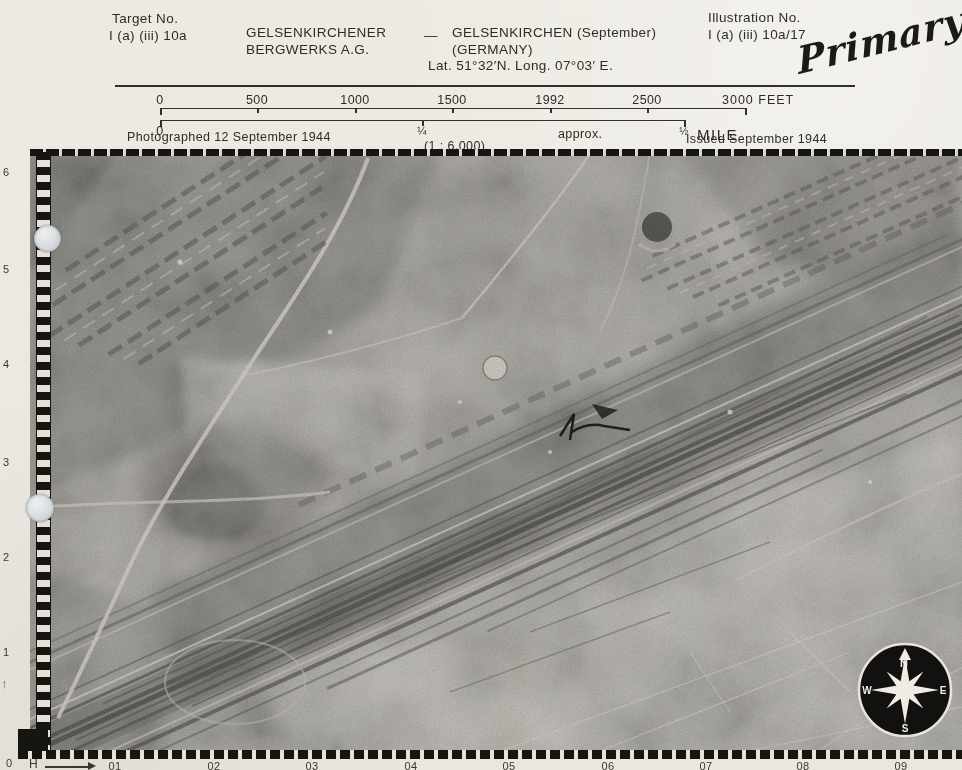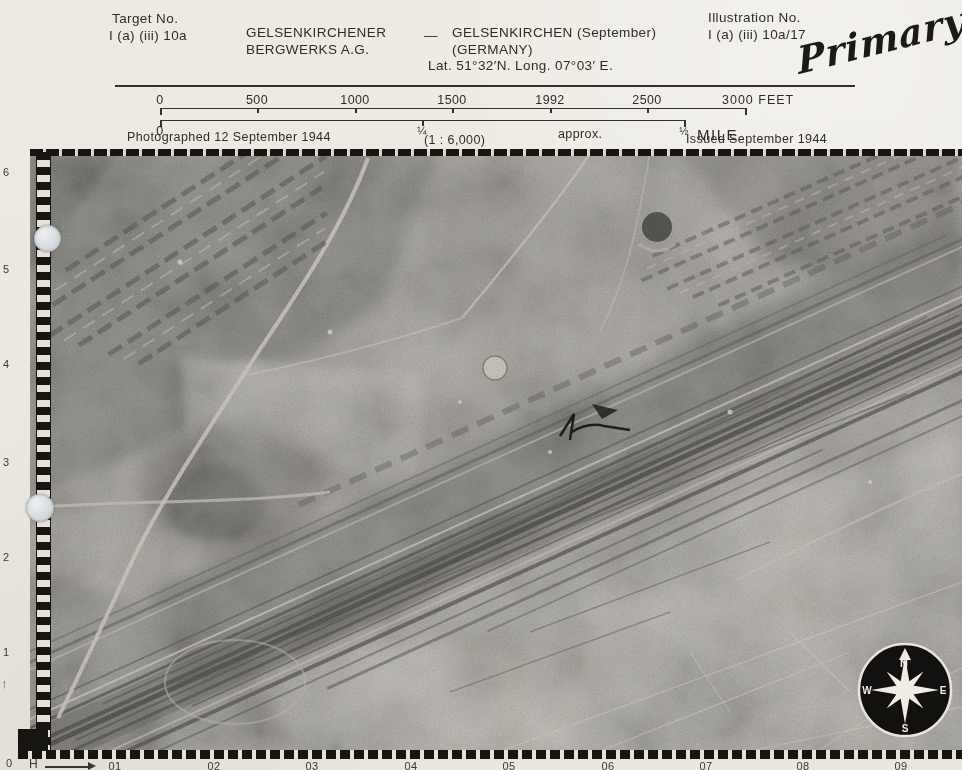--- a/index.html
+++ b/index.html
@@ -96,21 +96,21 @@
   <div class="tick" style="left:160px;top:120px;height:7px;"></div>
   <div class="tick" style="left:422px;top:120px;height:6px;"></div>
   <div class="tick" style="left:684px;top:120px;height:7px;"></div>
 
   <div class="txt h12 cx" style="left:160px;top:124px;">0</div>
   <div class="txt cx" style="left:422px;top:125px;font-size:11px;">¼</div>
   <div class="txt cx" style="left:684px;top:125px;font-size:11px;">½</div>
   <div class="txt h11" style="left:697px;top:126px;letter-spacing:1.5px;">MILE</div>
 
   <div class="txt h12" style="left:127px;top:130px;">Photographed 12 September 1944</div>
-  <div class="txt h12" style="left:424px;top:133px;">(1 : 6,000)</div>
+  <div class="txt h12" style="left:424px;top:139px;">(1 : 6,000)</div>
   <div class="txt h12" style="left:558px;top:127px;">approx.</div>
   <div class="txt h12" style="left:650px;top:132px;margin-left:36px;">Issued September 1944</div>
 
   <div class="photo">
     <svg width="932" height="603" viewBox="0 0 932 603">
       <defs>
         <filter id="soft7">
             <feGaussianBlur stdDeviation="7"></feGaussianBlur>
           </filter>
         <filter id="soft5">

